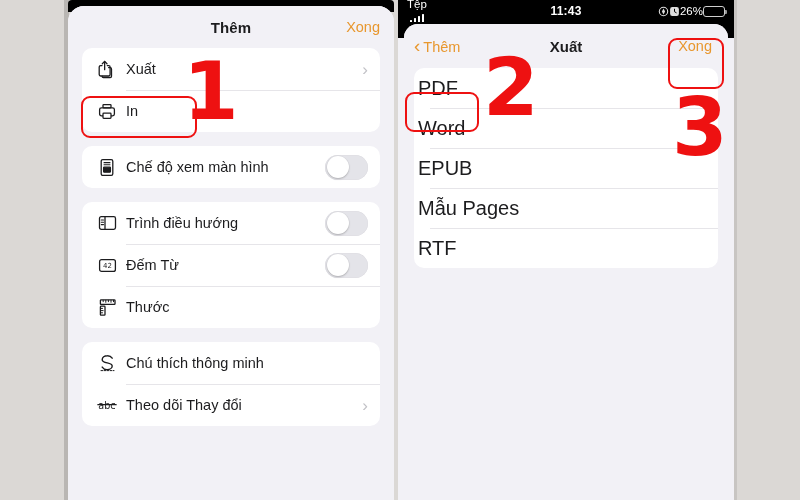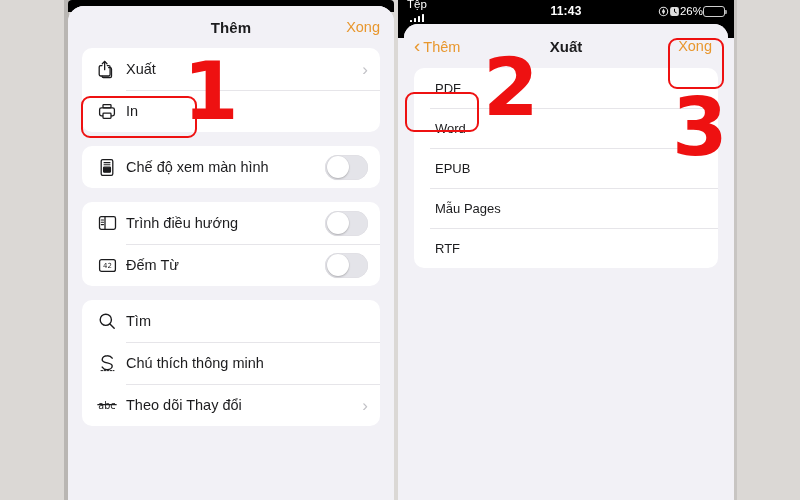--- a/index.html
+++ b/index.html
@@ -174,22 +174,22 @@
     margin-top: -2px;
   }
   .nav-title { font-size: 15px; font-weight: bold; color: #1c1c1e; }
   .nav-done {
     position: absolute; right: 16px; top: 50%; transform: translateY(-50%);
     font-size: 14.5px; color: #e8972e;
   }
   .export-row {
     position: relative;
     height: 40px; display: flex; align-items: center;
-    padding: 0 21px;
-    font-size: 13px; color: #1c1c1e;
+    padding: 0 4px;
+    font-size: 20px; color: #1c1c1e;
   }
   .export-row + .export-row::before {
     content: ""; position: absolute; left: 16px; right: 0; top: 0;
     height: 1px; background: #e6e5e9;
   }
 
   
   .red-box {
     position: absolute;
     border: 2.5px solid #ee1111;
@@ -285,32 +285,34 @@
             <rect x="1.6" y="1.6" width="15.8" height="11.8" rx="2"></rect>
             <text x="9.5" y="10.2" font-size="7" font-family="DejaVu Sans, sans-serif" fill="#1c1c1e" stroke="none" text-anchor="middle">42</text>
           </svg>
         </span>
         <span class="row-label">Đếm Từ</span>
         <span class="toggle">
             <span class="knob"></span>
           </span>
       </div>
 
+      <div class="row">
+        <span class="row-icon">
+          <svg width="19" height="19" viewBox="0 0 19 19" fill="none" stroke="#1c1c1e" stroke-width="1.3" stroke-linejoin="round">
+            <rect x="2.4" y="1.8" width="14.6" height="4.6" rx=".7"></rect>
+            <path d="M5.2 1.9v2.2M7.8 1.9v2.8M10.4 1.9v2.2M13 1.9v2.8M15.5 1.9v2.2" stroke-width="1"></path>
+            <rect x="2.4" y="8.2" width="4.6" height="9" rx=".7"></rect>
+            <path d="M3 10.4h1.9M3 12.6h2.5M3 14.8h1.9" stroke-width="1"></path>
+          </svg>
+        </span>
+        <span class="row-label">Thước</span>
+      </div>
     </div>
 
     <div class="card">
-      <div class="row">
-        <span class="row-icon">
-          <svg width="18" height="18" viewBox="0 0 18 18" fill="none" stroke="#1c1c1e" stroke-width="1.4" stroke-linecap="round">
-            <circle cx="7.8" cy="7.8" r="5.6"></circle>
-            <path d="M11.9 11.9 16.2 16.2"></path>
-          </svg>
-        </span>
-        <span class="row-label">Tìm</span>
-      </div>
 
       <div class="row">
         <span class="row-icon">
           <svg width="19" height="18" viewBox="0 0 19 18" fill="none" stroke="#1c1c1e" stroke-width="1.4" stroke-linecap="round">
             <path d="M14.2 4.2a5.6 5.6 0 0 0-4.8-2.5c-3 0-5.2 1.8-5.2 4 0 4.3 10 2.1 10 6.3 0 2-2.2 3.6-5 3.6a5.7 5.7 0 0 1-5-2.5"></path>
             <path d="M3 16.6h13" stroke-width="1" stroke-dasharray="1.6 1.4"></path>
           </svg>
         </span>
         <span class="row-label">Chú thích thông minh</span>
       </div>

